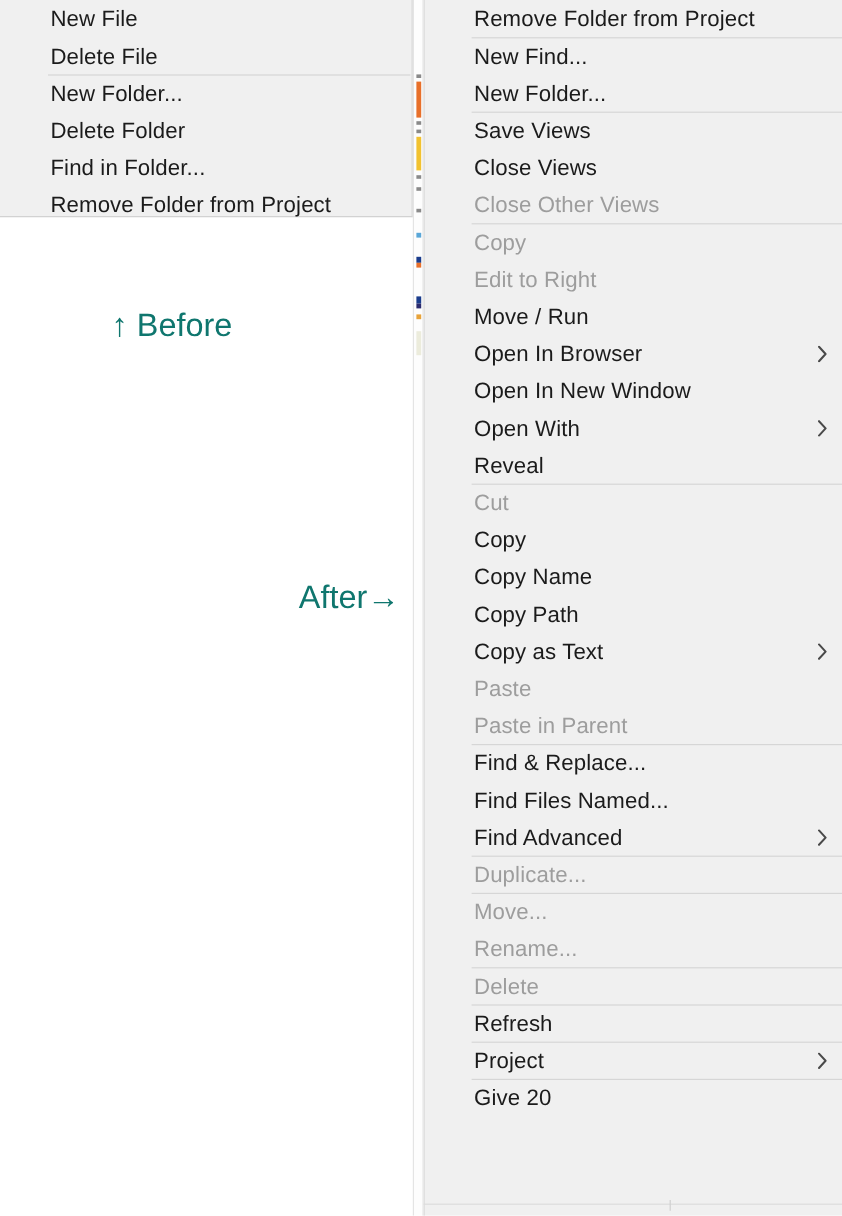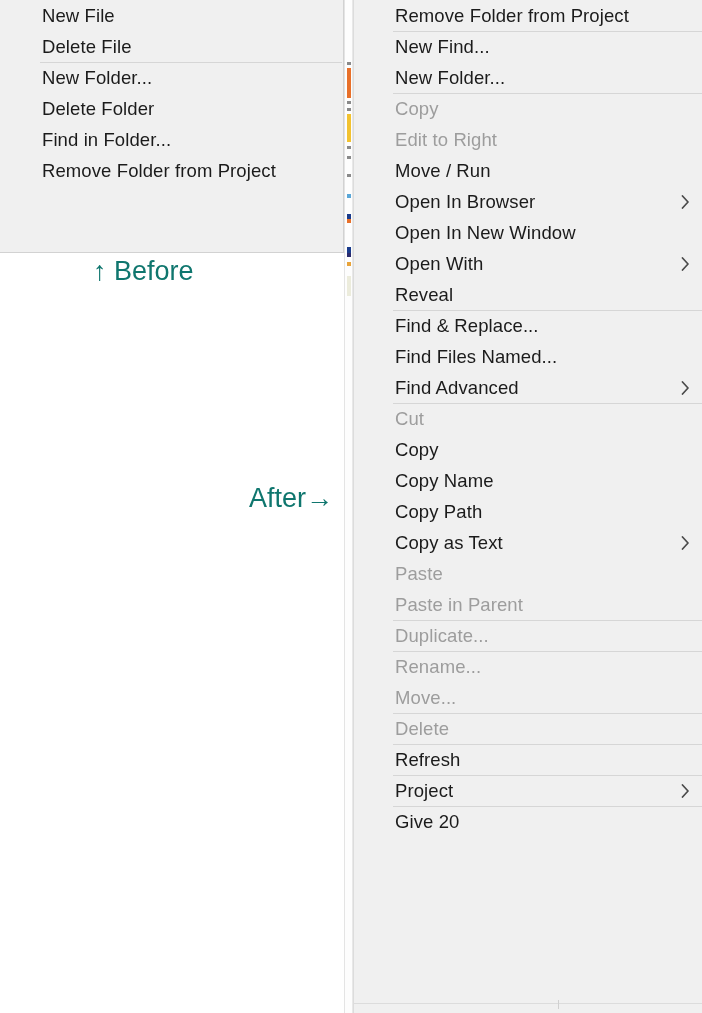--- a/index.html
+++ b/index.html
@@ -53,21 +53,21 @@
     align-items: center;
     color: #4a4a4a;
   }
   .chevron svg { display: block; }
 
   
   #menu-before {
     left: 0;
     top: 0;
     width: 344px;
-    height: 253px;
+    height: 181px;
     border-bottom: 1px solid #d2d2d2;
     border-right: 1px solid #d2d2d2;
   }
   #menu-before .menu-item { padding-left: 42px; }
   #menu-before .menu-section + .menu-section::before {
     left: 40px;
     right: 1px;
   }
   #menu-before .menu-section:first-child { padding-top: 0px; }
 
@@ -171,64 +171,69 @@
 
 <div class="menu" id="menu-after">
     <div class="menu-section">
       <div class="menu-item"><span>Remove Folder from Project</span></div>
     </div>
     <div class="menu-section">
       <div class="menu-item"><span>New Find...</span></div>
       <div class="menu-item"><span>New Folder...</span></div>
     </div>
     <div class="menu-section">
+      <div class="menu-item"><span>Save Views</span></div>
+      <div class="menu-item"><span>Close Views</span></div>
+      <div class="menu-item disabled"><span>Close Other Views</span></div>
+    </div>
+    <div class="menu-section">
       <div class="menu-item disabled"><span>Copy</span></div>
       <div class="menu-item disabled"><span>Edit to Right</span></div>
       <div class="menu-item"><span>Move / Run</span></div>
       <div class="menu-item"><span>Open In Browser</span><span class="chevron">
           <svg width="9" height="14" viewBox="0 0 9 14">
             <path d="M1.5 1 L7 7 L1.5 13" fill="none" stroke="currentColor" stroke-width="1.7" stroke-linecap="round" stroke-linejoin="round"></path>
           </svg>
         </span></div>
       <div class="menu-item"><span>Open In New Window</span></div>
       <div class="menu-item"><span>Open With</span><span class="chevron">
           <svg width="9" height="14" viewBox="0 0 9 14">
             <path d="M1.5 1 L7 7 L1.5 13" fill="none" stroke="currentColor" stroke-width="1.7" stroke-linecap="round" stroke-linejoin="round"></path>
           </svg>
         </span></div>
       <div class="menu-item"><span>Reveal</span></div>
-    </div>
-    <div class="menu-section">
-      <div class="menu-item"><span>Find &amp; Replace...</span></div>
-      <div class="menu-item"><span>Find Files Named...</span></div>
-      <div class="menu-item"><span>Find Advanced</span><span class="chevron">
-          <svg width="9" height="14" viewBox="0 0 9 14">
-            <path d="M1.5 1 L7 7 L1.5 13" fill="none" stroke="currentColor" stroke-width="1.7" stroke-linecap="round" stroke-linejoin="round"></path>
-          </svg>
-        </span></div>
     </div>
     <div class="menu-section">
       <div class="menu-item disabled"><span>Cut</span></div>
       <div class="menu-item"><span>Copy</span></div>
       <div class="menu-item"><span>Copy Name</span></div>
       <div class="menu-item"><span>Copy Path</span></div>
       <div class="menu-item"><span>Copy as Text</span><span class="chevron">
           <svg width="9" height="14" viewBox="0 0 9 14">
             <path d="M1.5 1 L7 7 L1.5 13" fill="none" stroke="currentColor" stroke-width="1.7" stroke-linecap="round" stroke-linejoin="round"></path>
           </svg>
         </span></div>
       <div class="menu-item disabled"><span>Paste</span></div>
       <div class="menu-item disabled"><span>Paste in Parent</span></div>
     </div>
     <div class="menu-section">
+      <div class="menu-item"><span>Find &amp; Replace...</span></div>
+      <div class="menu-item"><span>Find Files Named...</span></div>
+      <div class="menu-item"><span>Find Advanced</span><span class="chevron">
+          <svg width="9" height="14" viewBox="0 0 9 14">
+            <path d="M1.5 1 L7 7 L1.5 13" fill="none" stroke="currentColor" stroke-width="1.7" stroke-linecap="round" stroke-linejoin="round"></path>
+          </svg>
+        </span></div>
+    </div>
+    <div class="menu-section">
       <div class="menu-item disabled"><span>Duplicate...</span></div>
     </div>
     <div class="menu-section">
+      <div class="menu-item disabled"><span>Move...</span></div>
       <div class="menu-item disabled"><span>Rename...</span></div>
-      <div class="menu-item disabled"><span>Move...</span></div>
     </div>
     <div class="menu-section">
       <div class="menu-item disabled"><span>Delete</span></div>
     </div>
     <div class="menu-section">
       <div class="menu-item"><span>Refresh</span></div>
     </div>
     <div class="menu-section">
       <div class="menu-item"><span>Project</span><span class="chevron">
           <svg width="9" height="14" viewBox="0 0 9 14">

